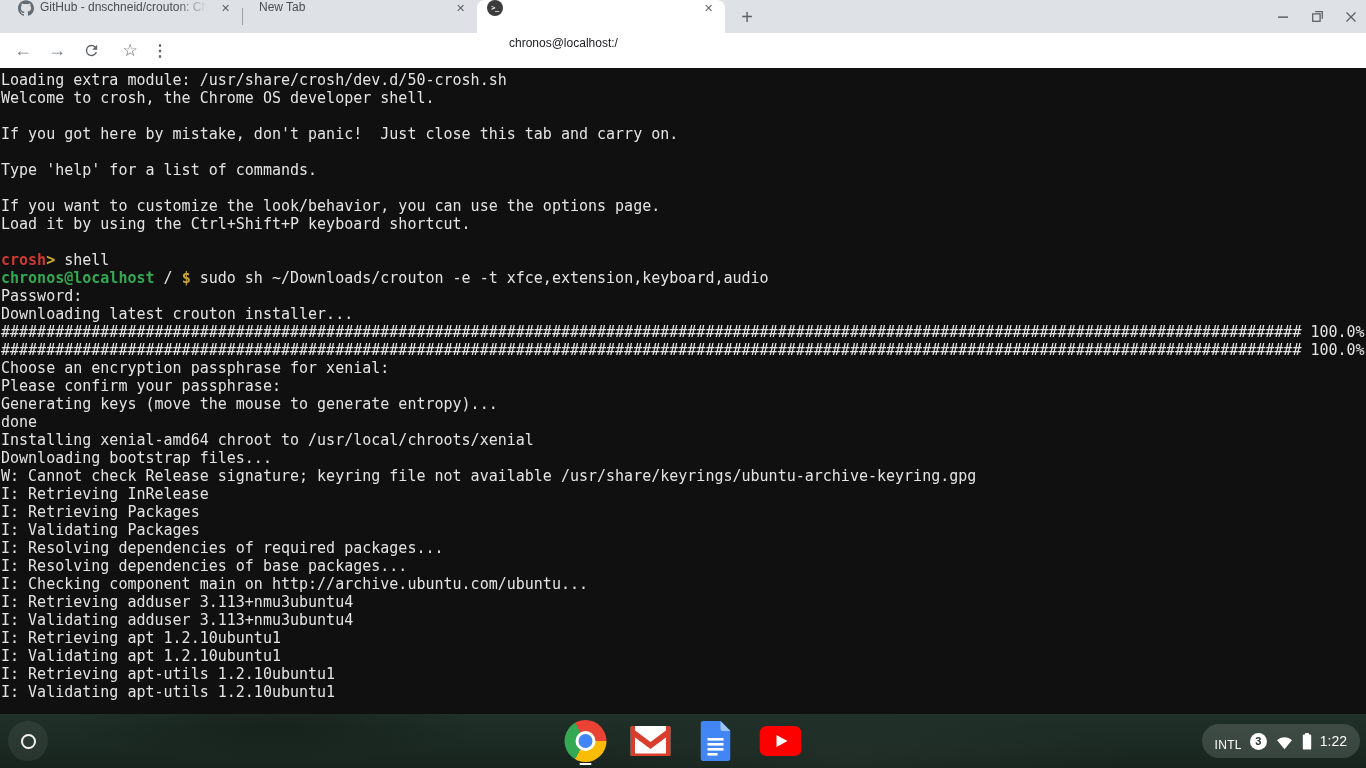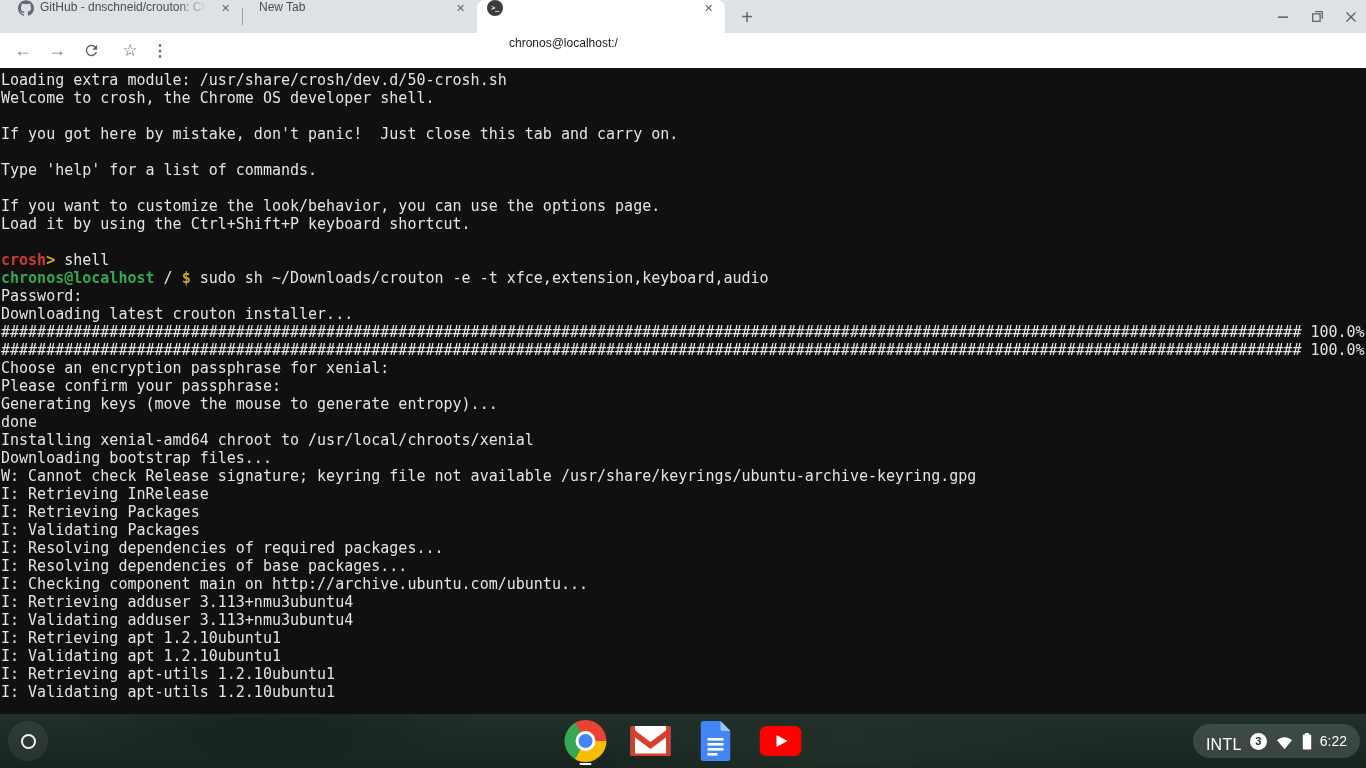--- a/index.html
+++ b/index.html
@@ -47,21 +47,21 @@
   .shelf-apps { position:absolute; left:50%; top:0; transform:translateX(-50%); height:54px; display:flex; align-items:center; gap:23px; }
   .app { position:relative; width:42px; height:42px; display:flex; align-items:center; justify-content:center; }
   .run-indicator { position:absolute; bottom:-3px; left:50%; transform:translateX(-50%); width:12px; height:2.5px; background:#fff; border-radius:1px; }
   .chrome-disc { position:relative; width:42px; height:42px; border-radius:50%;
         background:conic-gradient(from -30deg, #ea4335 0 120deg, #fbbc05 120deg 240deg, #34a853 240deg 360deg); }
   .chrome-disc::before { content:""; position:absolute; left:50%; top:50%; width:20px; height:20px; margin:-10px 0 0 -10px; background:#fff; border-radius:50%; }
   .chrome-disc::after { content:""; position:absolute; left:50%; top:50%; width:14px; height:14px; margin:-7px 0 0 -7px; background:#4285f4; border-radius:50%; }
 
   
   .status-tray { position:absolute; right:6px; top:10px; height:34px; border-radius:17px; background:rgba(255,255,255,0.14); display:flex; align-items:center; padding:0 13px; gap:8px; color:#fff; }
-  .kb-label { font-size:16px; letter-spacing:0.3px;margin-top:8px; }
+  .kb-label { font-size:12px; letter-spacing:0.3px;margin-top:8px; }
   .badge { width:17px; height:17px; border-radius:50%; background:#fff; color:#1f2d26; font-size:11px; font-weight:bold; display:flex; align-items:center; justify-content:center; }
   .clock { font-size:14px; }
 </style>
 </head>
 <body>
 
 <div class="screen">
 
   <div class="tabstrip">
 
@@ -172,17 +172,17 @@
         <svg width="19" height="17" viewBox="0 0 24 22" fill="#ffffff">
             <path d="M12 21 L2.4 9.3 C5 7 8.4 5.6 12 5.6 s7 1.4 9.6 3.7 Z"></path>
           </svg>
       </span>
       <span style="display:flex;">
         <svg width="10" height="17" viewBox="0 0 10 17" fill="#ffffff">
             <rect x="3" y="0" width="4" height="2.2" rx="0.6"></rect>
             <rect x="0.8" y="1.6" width="8.4" height="15" rx="1.2"></rect>
           </svg>
       </span>
-      <span class="clock">6:22</span>
+      <span class="clock">1:22</span>
     </div>
   </div>
 
 </div>
 
 </body></html>

